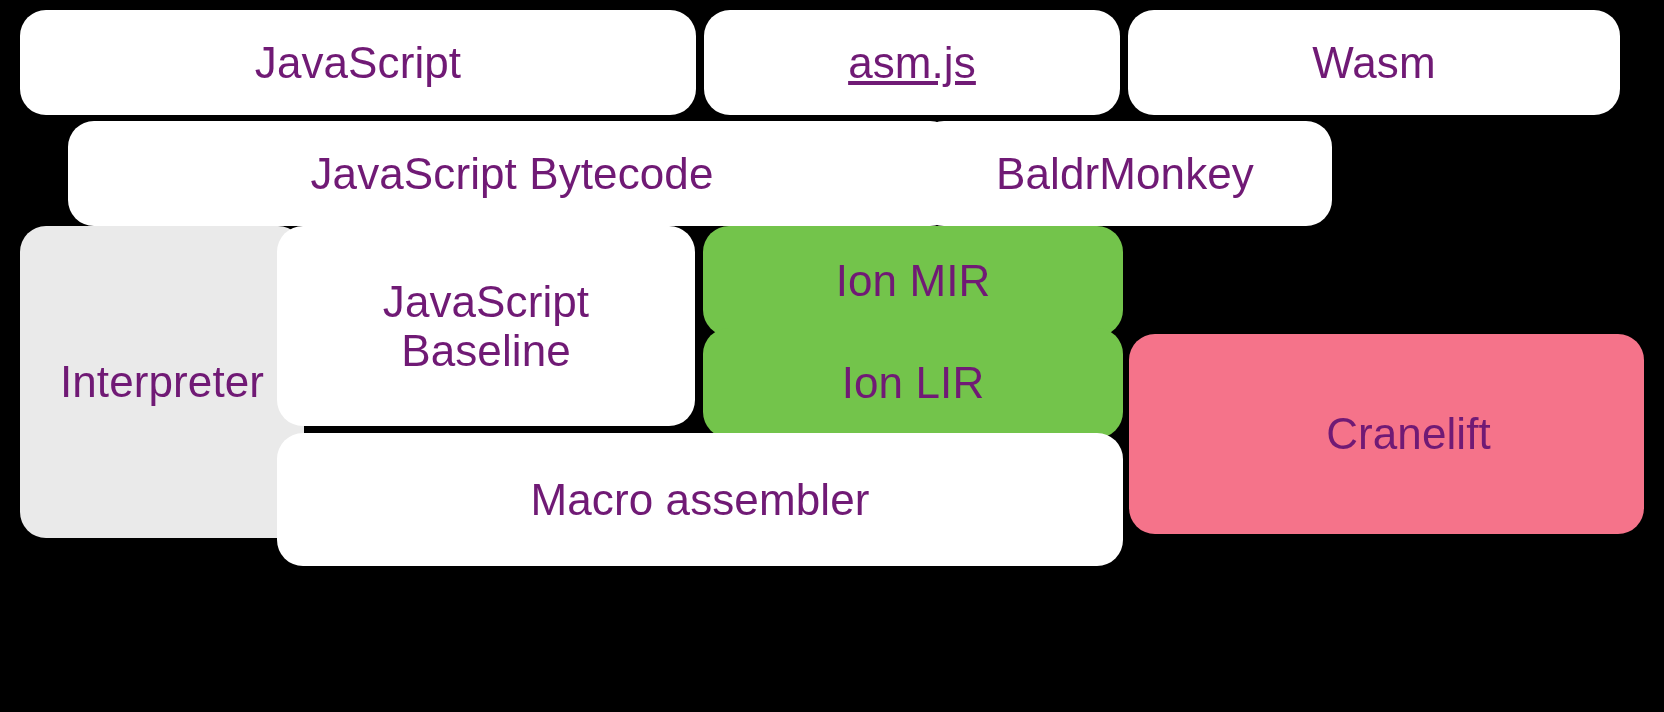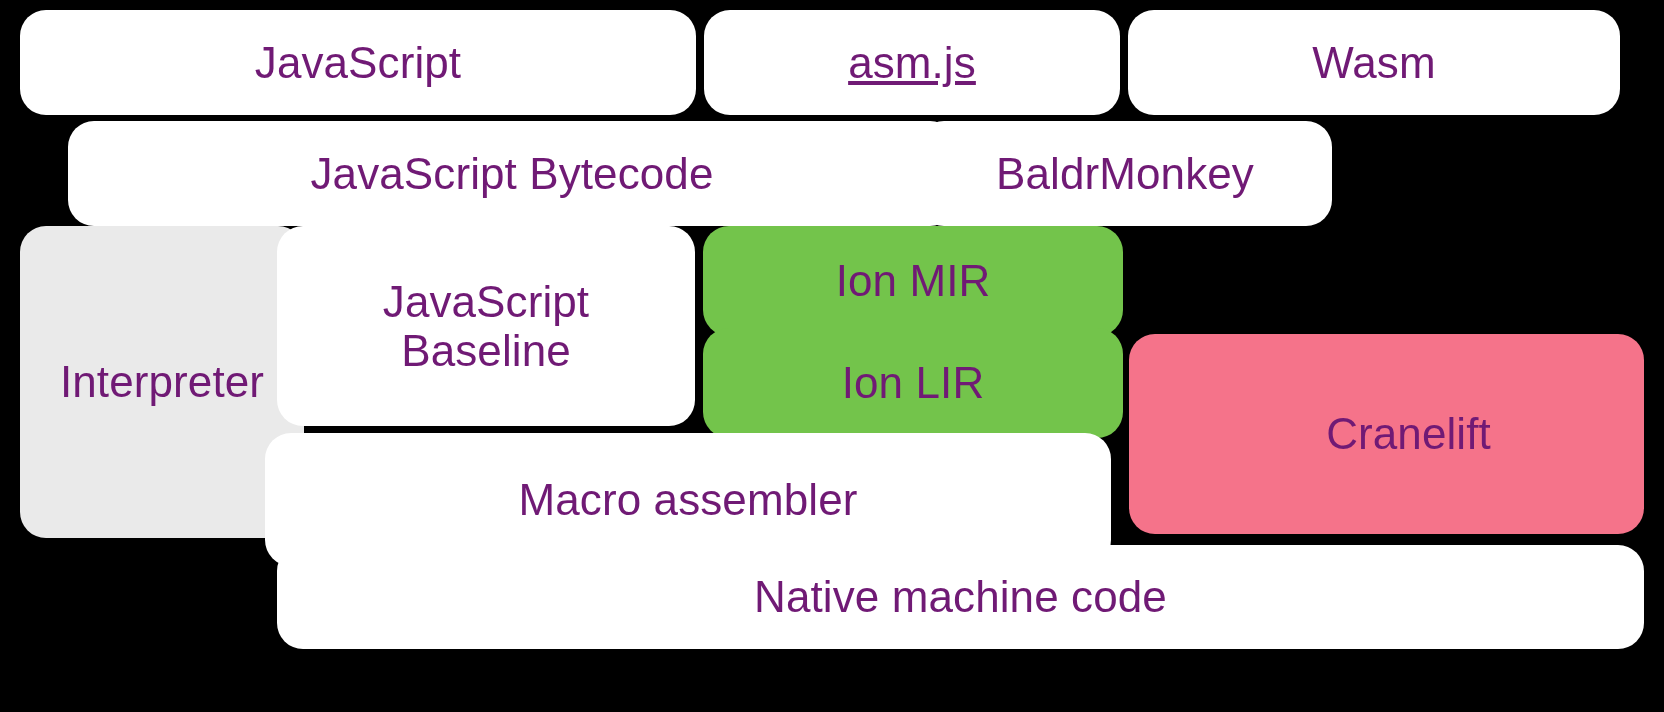--- a/index.html
+++ b/index.html
@@ -82,21 +82,18 @@
   </div>
 
   <div class="node fill-green" style="left:703px; top:328px; width:420px; height:110px;">
     <span class="label">Ion LIR</span>
   </div>
 
   <div class="node fill-pink" style="left:1129px; top:334px; width:515px; height:200px;">
     <span class="label">Cranelift</span>
   </div>
 
-  <div class="node fill-white" style="left:265px; top:433px; width:846px; height:133px;">
+  <div class="node fill-white" style="left:277px; top:433px; width:846px; height:133px;">
     <span class="label">Macro assembler</span>
   </div>
 
-  <div class="node fill-white" style="left:277px; top:545px; width:1367px; height:104px;">
-    <span class="label">Native machine code</span>
-  </div>
 
 </div>
 
 </body></html>

